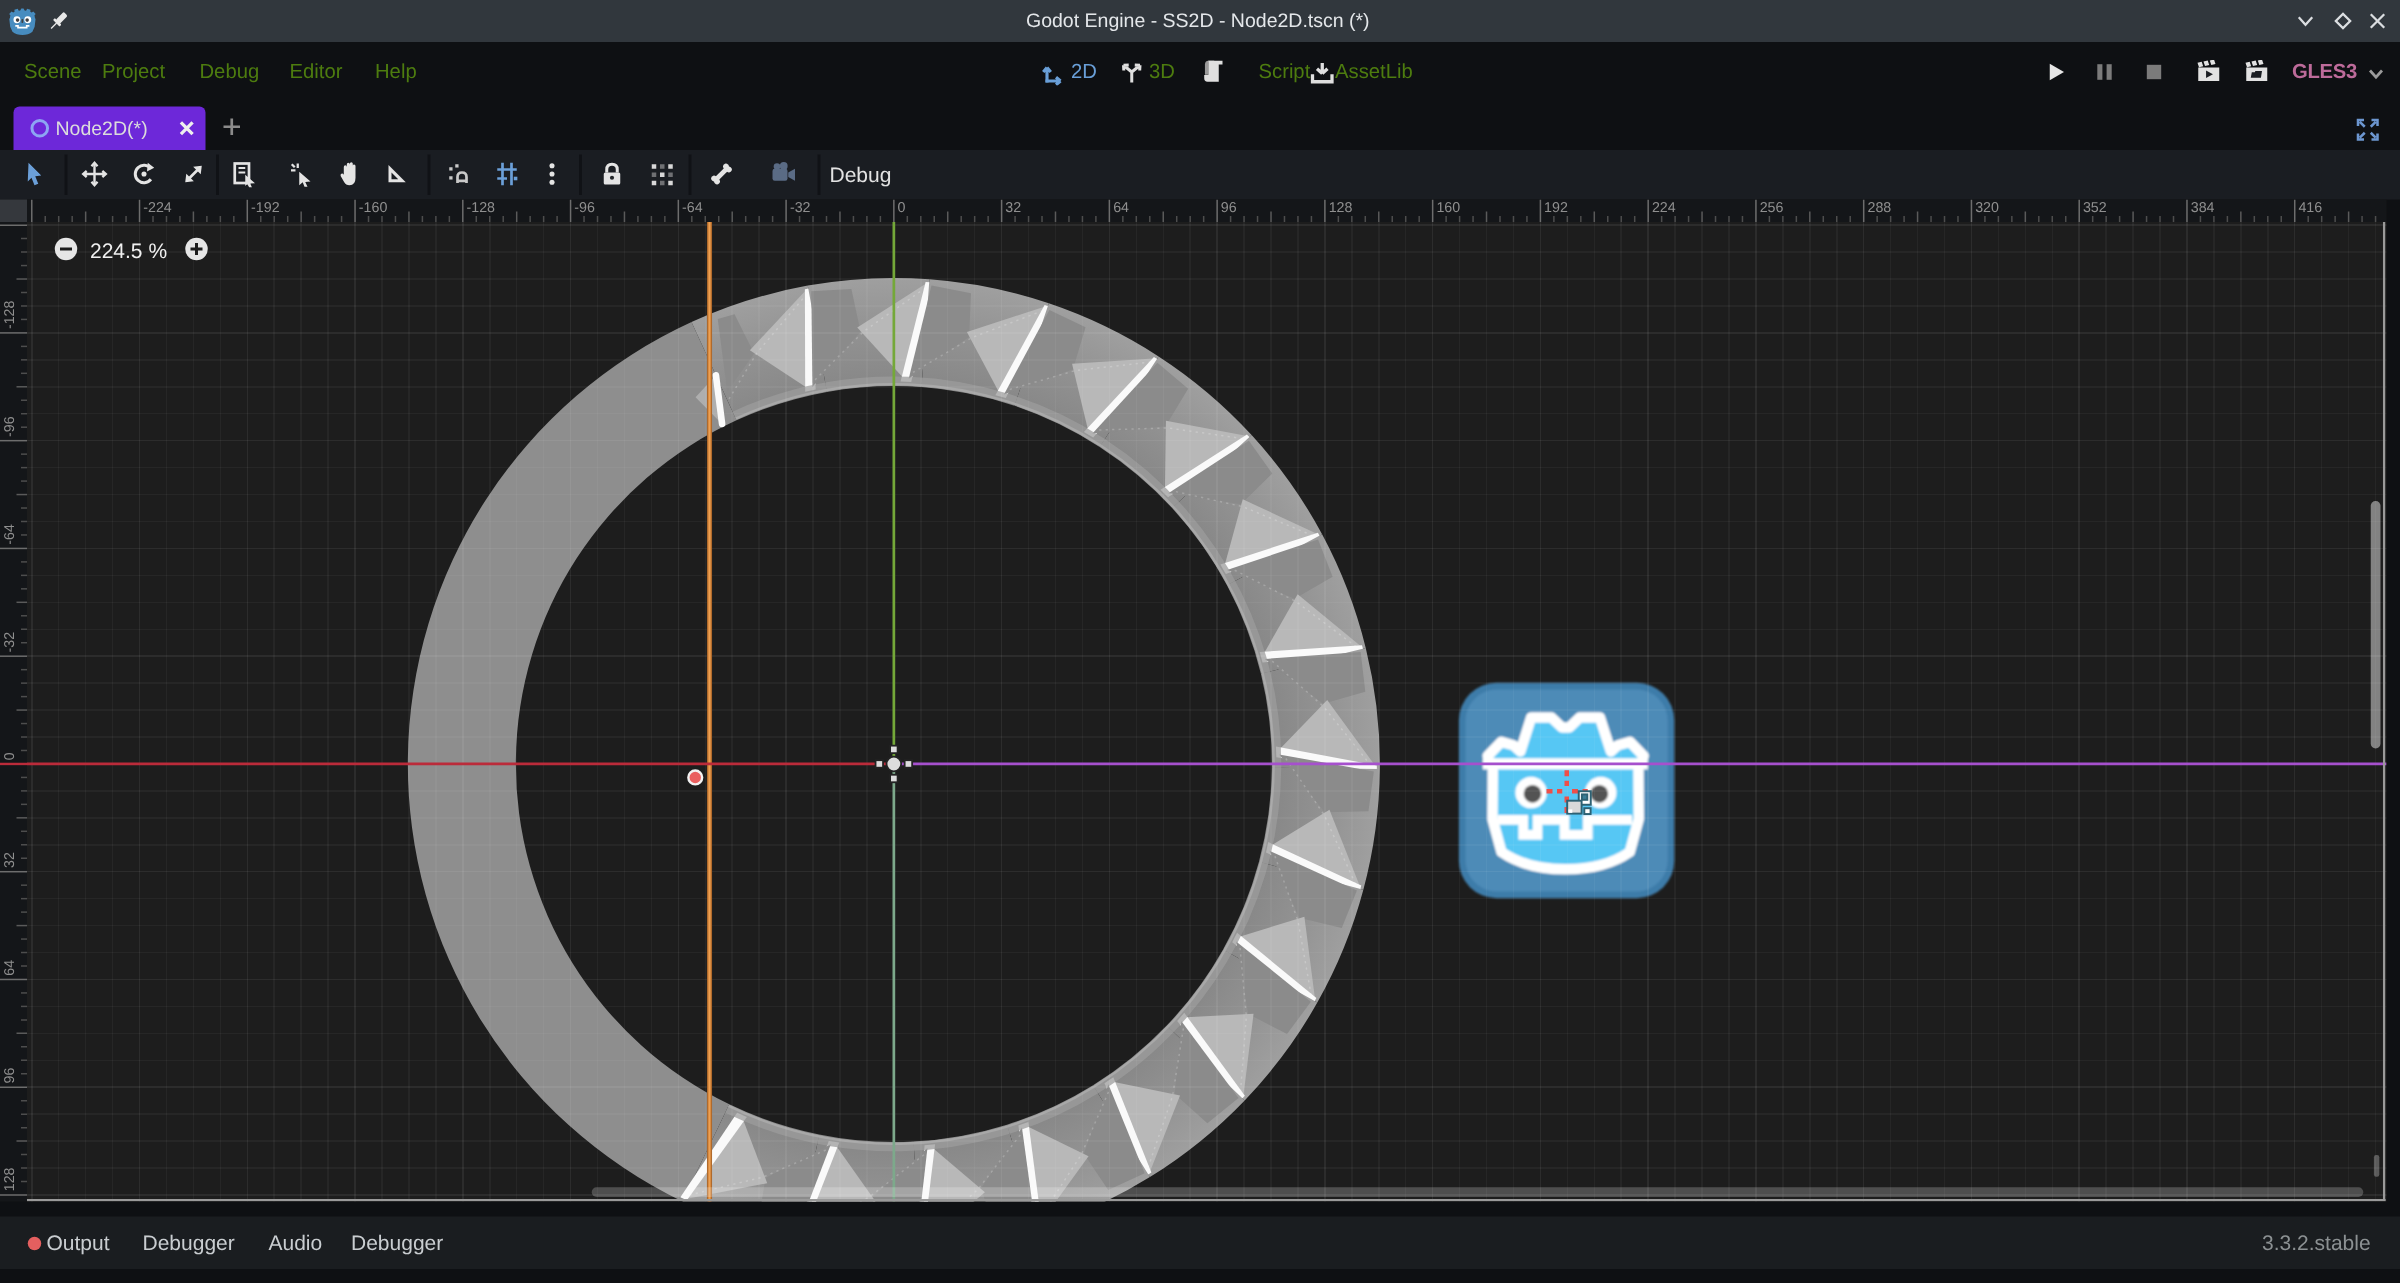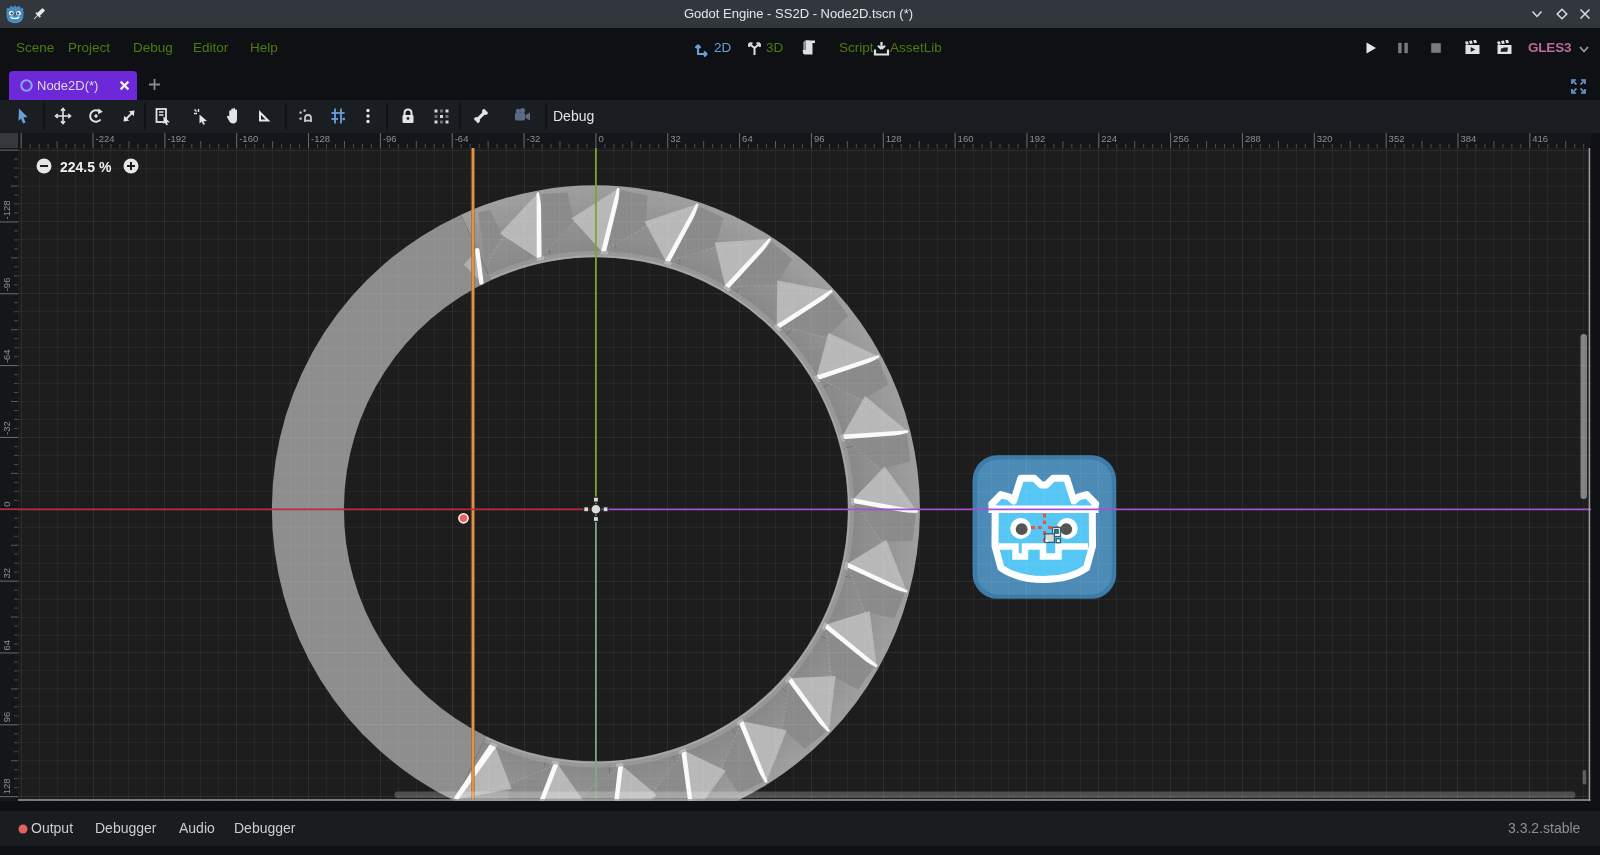--- a/index.html
+++ b/index.html
@@ -19,21 +19,21 @@
 .tsep { position:absolute; top:3px; width:2px; height:27px; background:#101216; }
 #corner { left:0; top:133px; width:18px; height:15px; background:#35383d; }
 #rulertop { position:absolute; left:18px; top:133px; }
 #rulerleft { position:absolute; left:0; top:148px; }
 #rulertopbg { left:18px; top:133px; width:1573px; height:15px; background:#141619; }
 #rulerleftbg { left:0; top:148px; width:18px; height:653px; background:#141619; }
 #canvasbg { left:18px; top:148px; width:1573px; height:653px; background:#1d1d1d; }
 #canvas { position:absolute; left:18px; top:148px; }
 #bottombar { left:0; top:811px; width:1600px; height:35px; background:#1a1d20; }
 #bottombar span { color:#c9cdd0; font-size:14px; line-height:35px; }
-#zoomw span { color:#f0f0f0; font-size:14px; line-height:16px;font-weight:bold; }
+#zoomw span { color:#f0f0f0; font-size:14px; line-height:16px; }
 </style></head>
 <body>
 <div id="root">
   <div id="titlebar">
     <div class="ic" style="left:5px;top:4px;">
         <svg width="20" height="20" viewBox="0 0 20 20">
           <path d="M 2.5 8 L 2.8 6.2 L 2 5.4 L 3.6 3.7 L 4.7 4.4 L 5.6 3.9 L 5.5 2.5 L 7.7 1.9 L 8.4 3.1 L 9.4 3 L 10.1 1.7 L 11.6 1.7 L 12.3 3 L 13.3 3.1 L 14 1.9 L 16.2 2.5 L 16.1 3.9 L 17 4.4 L 18.1 3.7 L 19.7 5.4 L 18.9 6.2 L 19.2 8 L 19.6 8.6 L 19 13.8 L 17.5 17.1 Q 14.8 19.3 10.85 19.3 Q 6.9 19.3 4.2 17.1 L 2.7 13.8 L 2.1 8.6 Z" fill="#478cbf" transform="translate(-0.9,0)"></path>
 <circle cx="6.3" cy="9.2" r="2.3" fill="#fff"></circle>
           <circle cx="13.5" cy="9.2" r="2.3" fill="#fff"></circle>
           <circle cx="6.7" cy="9.4" r="1.2" fill="#414042"></circle>

